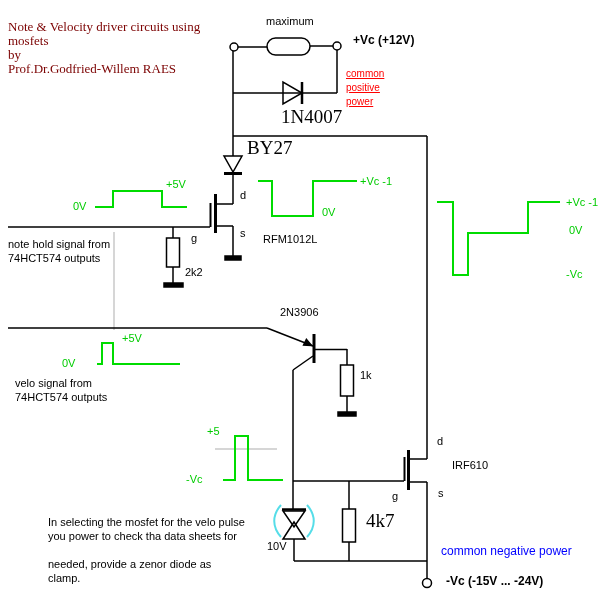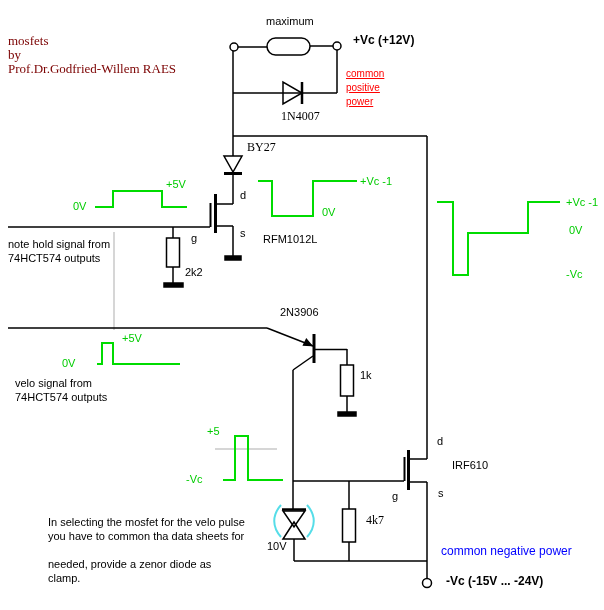--- a/index.html
+++ b/index.html
@@ -1,20 +1,20 @@
 <!DOCTYPE html>
 <html><head>
 <meta charset="utf-8">
 <style>
   html,body{margin:0;padding:0;background:#fff;}
   .stage{position:relative;width:604px;height:610px;background:#ffffff;overflow:hidden;
          font-family:"Liberation Sans",sans-serif;}
   .stage svg{position:absolute;left:0;top:0;}
   .lbl{position:absolute;font-size:11px;color:#000;white-space:nowrap;line-height:13px;}
-  .serif{font-family:"Liberation Serif",serif;font-size:12px;}
+  .serif{font-family:"Liberation Serif",serif;font-size:19px;}
   .maroon{color:#7b0000;font-family:"Liberation Serif",serif;font-size:13px;}
   .red{color:#ff0000;font-size:10px;text-decoration:underline;}
   .blue{color:#0000ff;font-size:12px;}
   .green{color:#00cc00;}
   .bold{font-weight:normal;}
   .b12{font-size:12px;font-weight:bold;}
 </style>
 </head>
 <body>
 
@@ -124,20 +124,21 @@
 
     <g stroke="#00dc00" stroke-width="2" fill="none">
       <polyline points="95,207 113,207 113,191 162,191 162,207 187,207"></polyline>
       <polyline points="258,181 272,181 272,216 313,216 313,181 357,181"></polyline>
       <polyline points="97,364 102,364 102,343 113,343 113,364 180,364"></polyline>
       <polyline points="223,480 235,480 235,436 248,436 248,480 283,480"></polyline>
       <polyline points="437,202 453,202 453,275 468,275 468,233 528,233 528,202 560,202"></polyline>
     </g>
   </svg>
 
+  <div class="lbl maroon" style="left:8px;top:20px;">Note &amp; Velocity driver circuits using</div>
   <div class="lbl maroon" style="left:8px;top:34px;">mosfets</div>
   <div class="lbl maroon" style="left:8px;top:48px;">by</div>
   <div class="lbl maroon" style="left:8px;top:62px;">Prof.Dr.Godfried-Willem RAES</div>
 
   <div class="lbl" style="left:266px;top:15px;">maximum</div>
   <div class="lbl b12" style="left:353px;top:34px;">+Vc (+12V)</div>
   <div class="lbl red" style="left:346px;top:67px;">common</div>
   <div class="lbl red" style="left:346px;top:81px;">positive</div>
   <div class="lbl red" style="left:346px;top:95px;">power</div>
   <div class="lbl serif" style="left:281px;top:110px;">1N4007</div>
@@ -171,17 +172,17 @@
   <div class="lbl serif" style="left:366px;top:514px;">4k7</div>
 
   <div class="lbl green" style="left:566px;top:196px;">+Vc -1</div>
   <div class="lbl green" style="left:569px;top:224px;">0V</div>
   <div class="lbl green bold" style="left:566px;top:268px;">-Vc</div>
 
   <div class="lbl blue" style="left:441px;top:545px;">common negative power</div>
   <div class="lbl b12" style="left:446px;top:575px;">-Vc (-15V ... -24V)</div>
 
   <div class="lbl" style="left:48px;top:516px;">In selecting the mosfet for the velo pulse</div>
-  <div class="lbl" style="left:48px;top:530px;">you have to common tha data sheets for</div>
+  <div class="lbl" style="left:48px;top:530px;">you power to check tha data sheets for</div>
   <div class="lbl" style="left:48px;top:558px;">needed, provide a zenor diode as</div>
   <div class="lbl" style="left:48px;top:572px;">clamp.</div>
 
 </div>
 
 </body></html>

